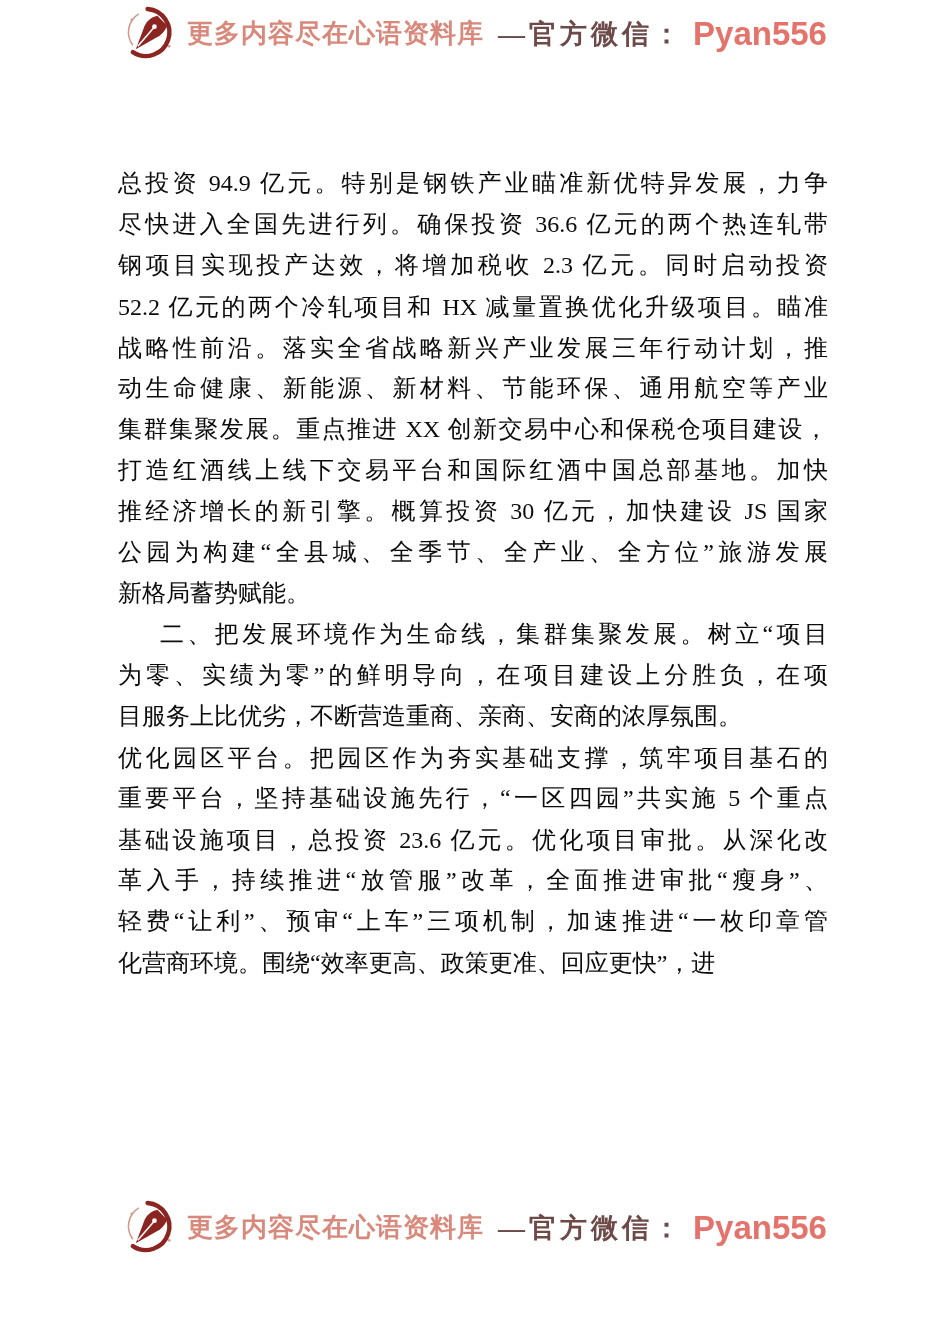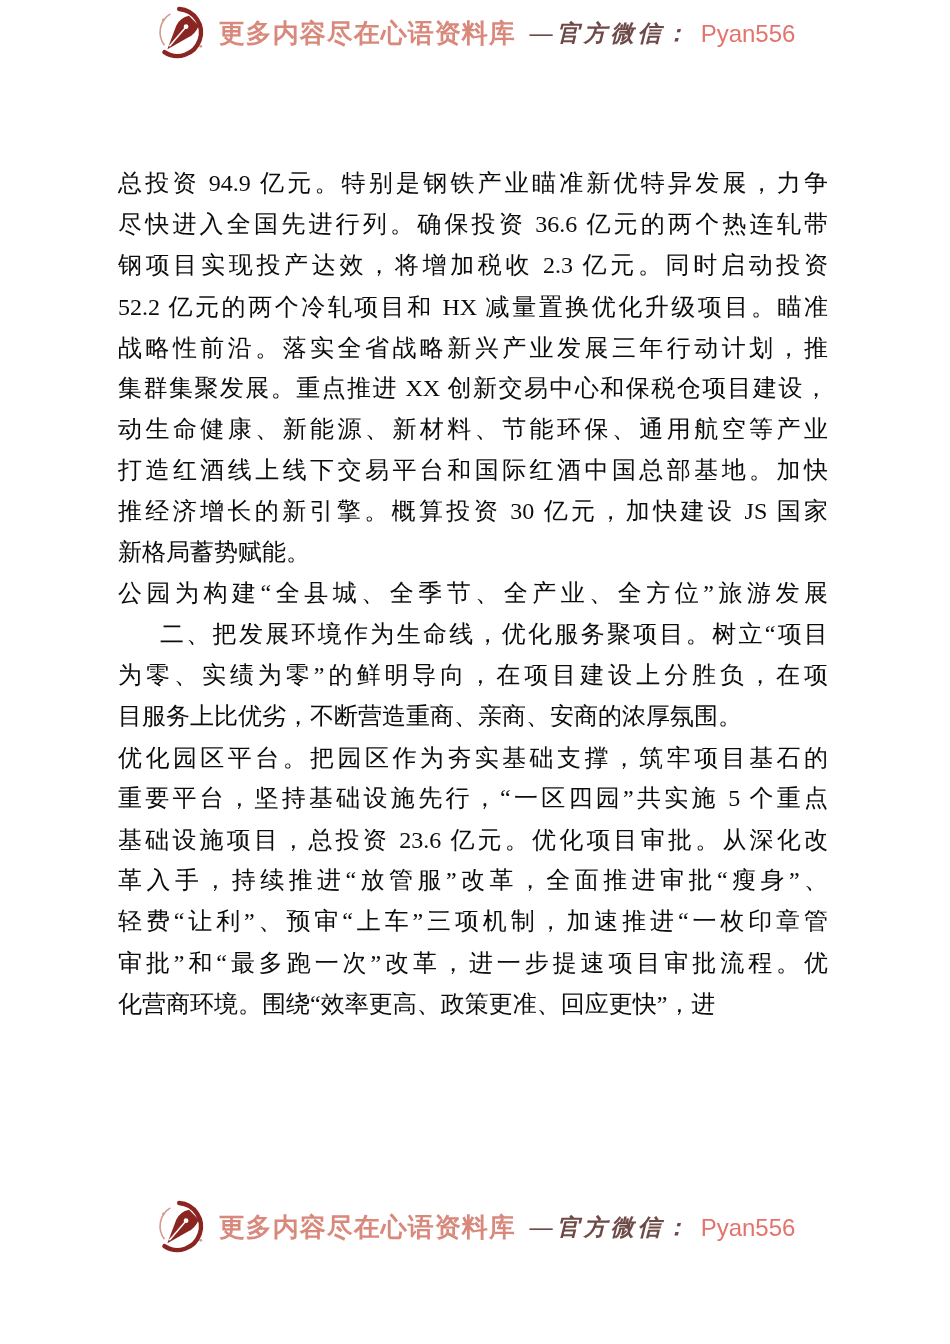--- a/index.html
+++ b/index.html
@@ -33,32 +33,32 @@
     margin-right: 9px;
     flex: 0 0 auto;
   }
   .wm-brand {
     font-size: 26px;
     font-weight: bold;
     color: var(--brand_color, #d8897b);
     letter-spacing: 1px;
   }
   .wm-label {
-    font-size: 23px;
-    font-style: italic;
+    font-size: 27px;
     font-weight: bold;
     color: var(--label_color, #6d4a48);
     letter-spacing: 4px;
     margin-left: 14px;
   }
   .wm-id {
-    font-size: 24px;
+    font-size: 33px;
     color: var(--id_color, #e4736b);
     font-family: "Liberation Sans", "DejaVu Sans", sans-serif;
     margin-left: 9px;
+    font-weight: bold;
   }
 
   
   .doc-body {
     position: absolute;
     left: 118px;
     top: 163px;
     width: 710px;
     color: var(--text_color, #0c0c0c);
     font-size: 24px;
@@ -95,35 +95,34 @@
     <span class="wm-label">—官方微信：</span>
     <span class="wm-id">Pyan556</span>
   </div>
 
   <div class="doc-body">
       <div class="line"><span>总投资 94.9 亿元。特别是钢铁产业瞄准新优特异发展，力争</span></div>
       <div class="line"><span>尽快进入全国先进行列。确保投资 36.6 亿元的两个热连轧带</span></div>
       <div class="line"><span>钢项目实现投产达效，将增加税收 2.3 亿元。同时启动投资</span></div>
       <div class="line"><span>52.2 亿元的两个冷轧项目和 HX 减量置换优化升级项目。</span><span class="seg-bold">瞄准</span></div>
       <div class="line"><span class="seg-bold">战略性前沿。</span><span>落实全省战略新兴产业发展三年行动计划，推</span></div>
+      <div class="line"><span>动生命健康、新能源、新材料、节能环保、通用航空等产业</span></div>
       <div class="line"><span>集群集聚发展。重点推进 XX 创新交易中心和保税仓项目建设，</span></div>
-      <div class="line"><span>动生命健康、新能源、新材料、节能环保、通用航空等产业</span></div>
       <div class="line"><span>打造红酒线上线下交易平台和国际红酒中国总部基地。加快</span></div>
       <div class="line"><span>推经济增长的新引擎。概算投资 30 亿元，加快建设 JS 国家</span></div>
+      <div class="line"><span>公园为构建“全县城、全季节、全产业、全方位”旅游发展</span></div>
       <div class="line end"><span>新格局蓄势赋能。</span></div>
-      <div class="line"><span>公园为构建“全县城、全季节、全产业、全方位”旅游发展</span></div>
-      <div class="line indent"><span>二、把发展环境作为生命线，优化服务聚项目。树立“项目</span></div>
+      <div class="line indent"><span>二、把发展环境作为生命线，集群集聚发展。树立“项目</span></div>
       <div class="line"><span>为零、实绩为零”的鲜明导向，在项目建设上分胜负，在项</span></div>
       <div class="line end"><span>目服务上比优劣，不断营造重商、亲商、安商的浓厚氛围。</span></div>
       <div class="line"><span class="seg-bold">优化园区平台。</span><span>把园区作为夯实基础支撑，筑牢项目基石的</span></div>
       <div class="line"><span>重要平台，坚持基础设施先行，“一区四园”共实施 5 个重点</span></div>
       <div class="line"><span>基础设施项目，总投资 23.6 亿元。</span><span class="seg-bold">优化项目审批。</span><span>从深化改</span></div>
       <div class="line"><span>革入手，持续推进“放管服”改革，全面推进审批“瘦身”、</span></div>
       <div class="line"><span>轻费“让利”、预审“上车”三项机制，加速推进“一枚印章管</span></div>
-      <div class="line"><span>审批”和“最多跑一次”改革，进一步提速项目审批流程。</span><span class="seg-bold">优</span></div>
       <div class="line end"><span class="seg-bold">化营商环境。</span><span>围绕“效率更高、政策更准、回应更快”，进</span></div>
     </div>
 
   <div class="watermark footer">
     <svg class="logo-svg" viewBox="0 0 56 56" aria-hidden="true">
       <path d="M25 3 a24 24 0 1 1 -15 44" fill="none" stroke="var(--logo_color, #8b2522)" stroke-width="4.5" stroke-linecap="round"></path>
       <path d="M16 8 a22 22 0 0 0 -6 32" fill="none" stroke="var(--logo_accent, #d3998b)" stroke-width="1.6"></path>
       <path d="M13 44 L22 20 Q26 12 35 10 L45 20 Q41 29 34 32 Z" fill="var(--logo_color, #8b2522)"></path>
       <path d="M15 41 L33 20" stroke="#ffffff" stroke-width="1.6" fill="none"></path>
       <circle cx="32" cy="21" r="2.4" fill="#ffffff"></circle>

